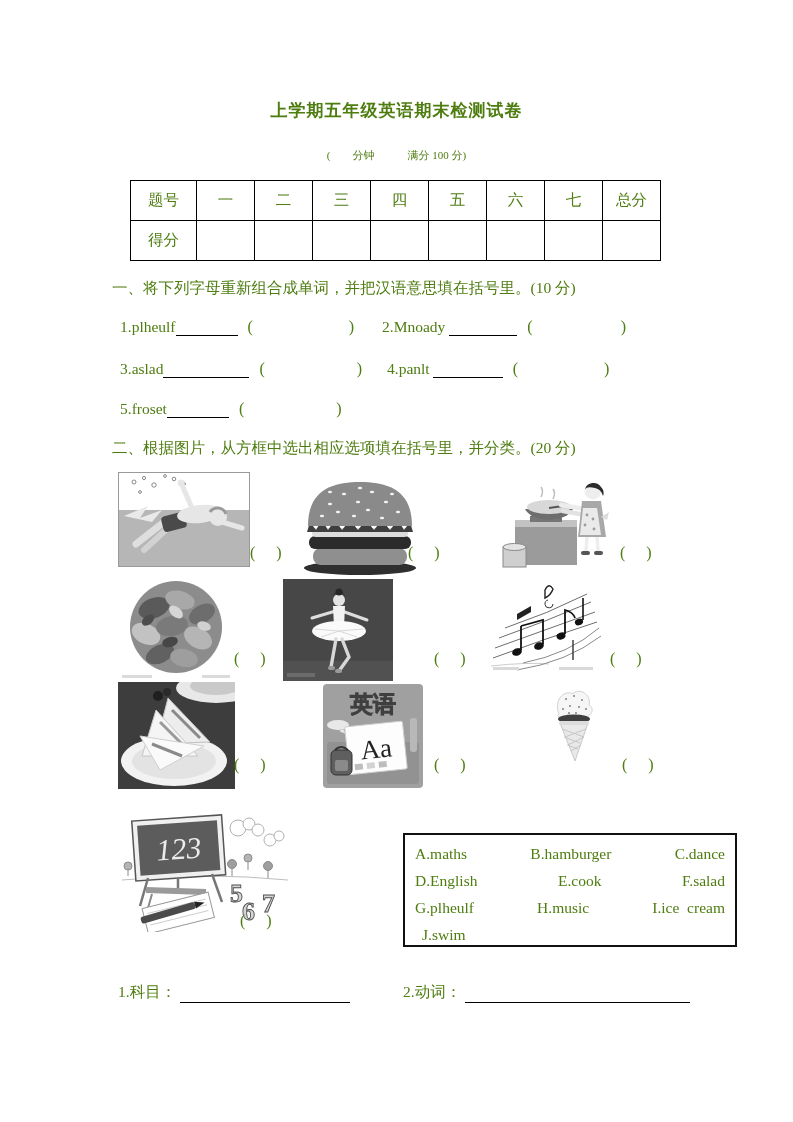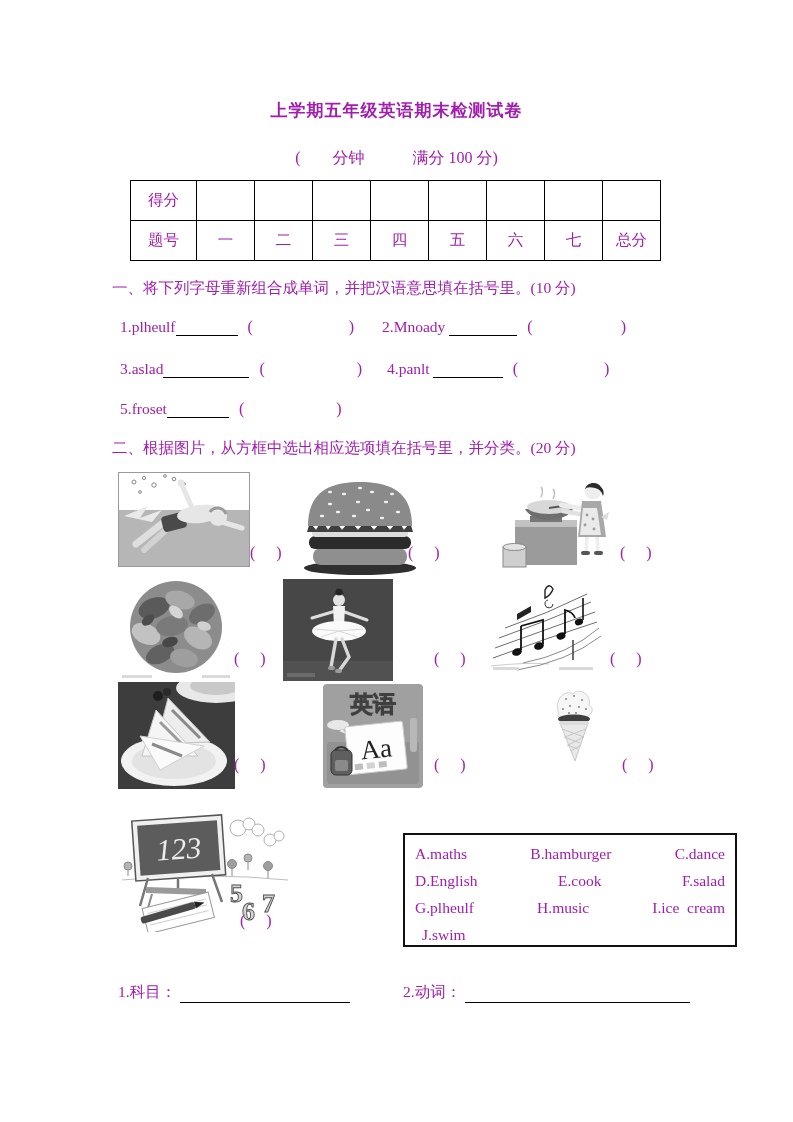--- a/index.html
+++ b/index.html
@@ -1,21 +1,21 @@
 <!DOCTYPE html>
 <html><head>
 <meta charset="utf-8">
 <style>
   html,body{margin:0;padding:0;background:#ffffff;}
   .page{position:relative;width:793px;height:1122px;background:#fff;overflow:hidden;
-        font-family:"Liberation Serif","DejaVu Serif",serif;color:#a21caf;}
+        font-family:"Liberation Serif","DejaVu Serif",serif;color:#4d7c0f;}
   .title{position:absolute;top:99px;left:0;width:100%;text-align:center;
          font-size:17px;font-weight:bold;margin:0;letter-spacing:1px;}
   .subtitle{position:absolute;top:148px;left:0;width:100%;text-align:center;
-            font-size:16px;white-space:pre;}
+            font-size:11px;white-space:pre;}
   .score-table{position:absolute;left:130px;top:180px;border-collapse:collapse;
                table-layout:fixed;font-size:15.5px;}
   .score-table td{border:1.6px solid #000;height:39px;text-align:center;padding:0;}
   .sec-heading{position:absolute;left:112px;font-size:15.5px;white-space:pre;}
   .s1-item{position:absolute;font-size:15.5px;white-space:nowrap;}
   .blank{display:inline-block;border-bottom:1.2px solid #000;height:15px;vertical-align:bottom;}
   .pgap{display:inline-block;}
   .paren{font-size:16px;}
   .pp{position:absolute;font-size:16px;white-space:nowrap;}
   .pp .pgap{width:21px;}
@@ -43,40 +43,40 @@
         <col style="width:58px">
         <col style="width:58px">
       <col style="width:58px">
         <col style="width:58px">
         <col style="width:58px">
         <col style="width:58px">
         <col style="width:58px">
     </colgroup>
     <tbody>
       <tr>
-        <td>得分</td>
-        <td></td>
-        <td></td>
-        <td></td>
-        <td></td>
-        <td></td>
-        <td></td>
-        <td></td>
-        <td></td>
-      </tr>
-      <tr>
         <td>题号</td>
         <td>一</td>
         <td>二</td>
         <td>三</td>
         <td>四</td>
         <td>五</td>
         <td>六</td>
         <td>七</td>
         <td>总分</td>
+      </tr>
+      <tr>
+        <td>得分</td>
+        <td></td>
+        <td></td>
+        <td></td>
+        <td></td>
+        <td></td>
+        <td></td>
+        <td></td>
+        <td></td>
       </tr>
     </tbody>
   </table>
 
   <div class="sec-heading" style="top:278px">一、将下列字母重新组合成单词，并把汉语意思填在括号里。(10 分)</div>
 
   <span class="s1-item" style="left:120px;top:318px">
     <span>1.plheulf</span><span class="blank" style="width:62px"></span><span class="paren" style="margin-left:10px">(</span><span class="pgap" style="width:96px"></span><span class="paren">)</span>
   </span>
   <span class="s1-item" style="left:382px;top:318px">

